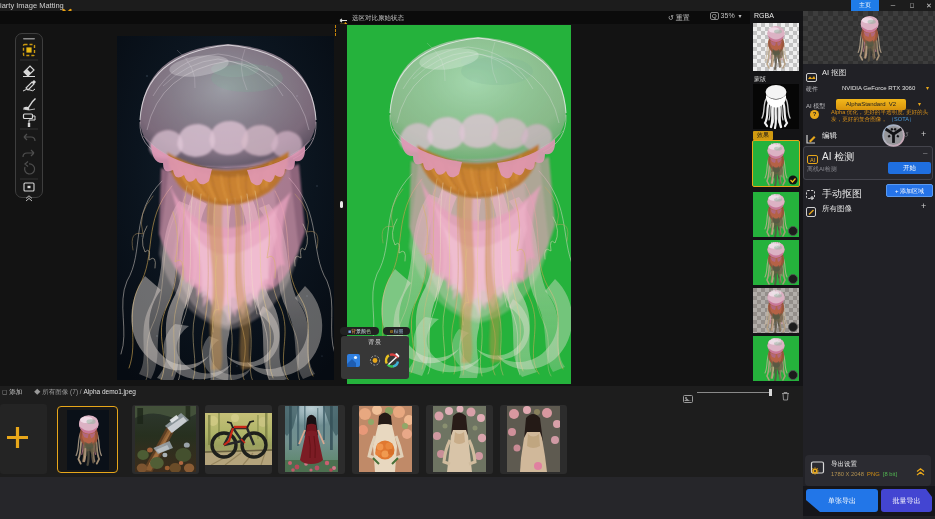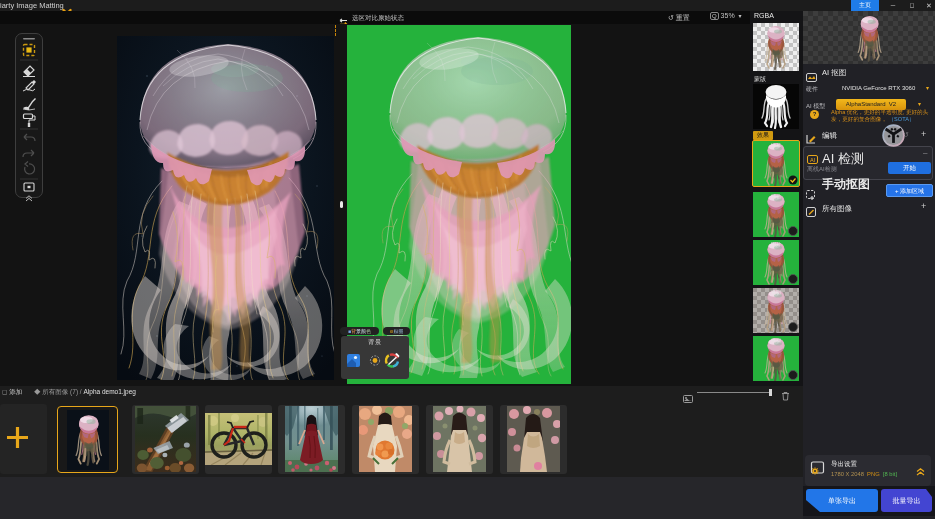--- a/index.html
+++ b/index.html
@@ -271,32 +271,32 @@
     </svg>
   </div>
 
   <div class="abs" style="left:803px;top:146px;width:130px;height:34px;background:#27272d;border:1px solid #44444c;border-radius:3px;"></div>
   <div class="abs" style="left:807px;top:150px;width:11px;height:9px;">
     <svg width="11" height="9">
         <rect x="0.5" y="0.5" width="10" height="8" rx="1.5" fill="none" stroke="#e8a71a" stroke-width="1"></rect>
         <text x="5.5" y="6.5" font-size="5.5" fill="#e8a71a" text-anchor="middle" font-family="Liberation Sans">AI</text>
       </svg>
   </div>
-  <div class="abs" style="left:822px;top:150px;font-size:13px;color:#e8e8e8;">AI 检测</div>
+  <div class="abs" style="left:822px;top:150px;font-size:10px;color:#e8e8e8;">AI 检测</div>
   <div class="abs" style="left:923px;top:148px;font-size:8px;color:#9a9a9e;">–</div>
   <div class="abs" style="left:807px;top:165px;font-size:6px;color:#8a8a90;">离线AI检测</div>
   <div class="abs" style="left:888px;top:162px;width:43px;height:12px;background:#1f6fe0;border-radius:2px;color:#fff;font-size:6.5px;text-align:center;line-height:12px;">开始</div>
 
   <div class="abs" style="left:806px;top:186px;width:10px;height:10px;">
     <svg width="10" height="10">
         <rect x="0.5" y="0.5" width="8" height="8" rx="1" fill="none" stroke="#cfcfcf" stroke-width="1" stroke-dasharray="2.2 1.4"></rect>
         <path d="M6,6 L6,10 M4,8 L8,8" stroke="#cfcfcf" stroke-width="1.2"></path>
       </svg>
   </div>
-  <div class="abs" style="left:822px;top:176px;font-size:12px;color:#e8e8e8;font-weight:bold;">手动抠图</div>
+  <div class="abs" style="left:822px;top:187px;font-size:10px;color:#e8e8e8;">手动抠图</div>
   <div class="abs" style="left:886px;top:184px;width:47px;height:13px;background:#2573e8;border:1px solid #5a9af0;border-radius:2px;color:#fff;font-size:6px;text-align:center;line-height:12px;">+ 添加区域</div>
 
   <div class="abs" style="left:806px;top:203px;width:10px;height:10px;">
     <svg width="10" height="10">
         <rect x="0.5" y="0.5" width="9" height="9" rx="1.5" fill="none" stroke="#cfcfcf" stroke-width="1"></rect>
         <path d="M2.5,7 L7,2.5 L8,3.5 L3.5,8 Z" fill="#e8a71a"></path>
       </svg>
   </div>
   <div class="abs" style="left:822px;top:204px;font-size:7.5px;color:#e8e8e8;">所有图像</div>
   <div class="abs" style="left:921px;top:201px;font-size:9px;color:#cfcfcf;">+</div>

